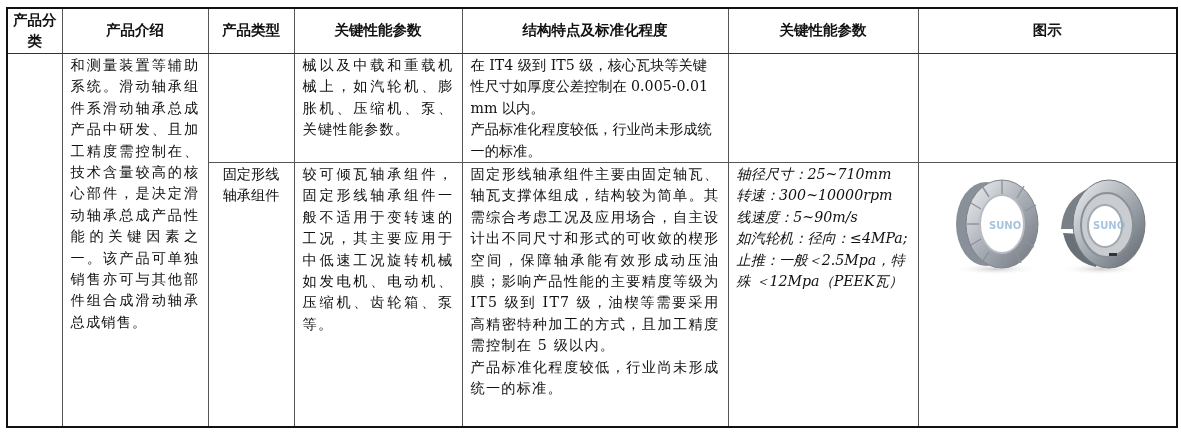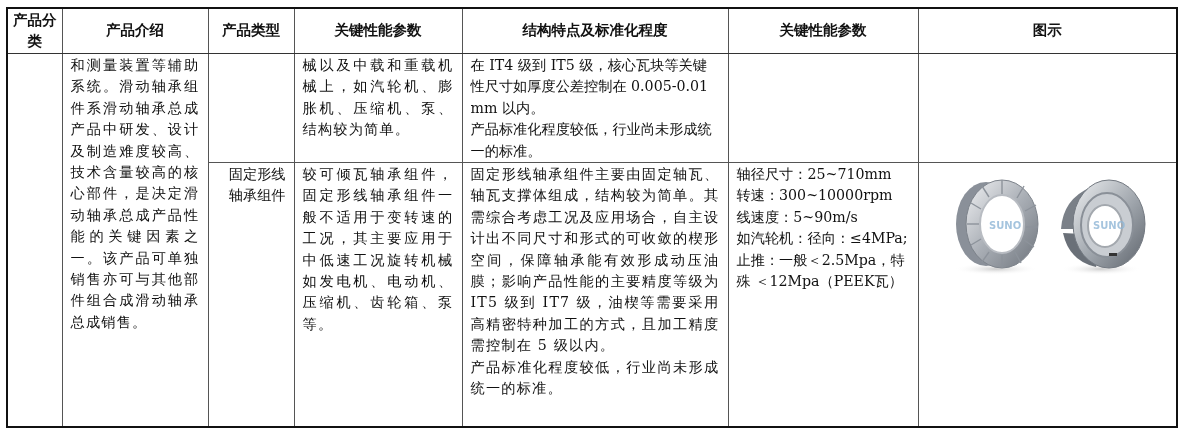--- a/index.html
+++ b/index.html
@@ -25,24 +25,24 @@
       font-weight: bold;
       font-size: 14.5px;
       text-align: center;
       vertical-align: middle;
       height: 44px;
       padding: 0 4px;
       border-bottom: 1px solid #333;
     }
     th.cat-head { line-height: 19px; }
     td.just { text-align: justify; text-align-last: left; letter-spacing: 1.2px; }
-    td.center-mid { vertical-align: middle; text-align: right; margin-top: 36px; }
+    td.center-mid { vertical-align: middle; text-align: center; margin-top: 36px; }
     td.mid { vertical-align: middle; margin-left: 17px; }
     .para { display: block; }
-    .params .line { display: block; }
+    .params .line { display: block; font-style: italic; }
     .image-cell { vertical-align: middle; text-align: center; padding: 0; }
     .bearings { display: flex; justify-content: space-around; align-items: center; height: 120px; padding: 0 14px; }
     .bearing { position: relative; }
   </style>
 </head>
 <body>
 
 <table class="spec">
   <colgroup>
     <col style="width:55px">
@@ -60,23 +60,23 @@
       <th>产品类型</th>
       <th>关键性能参数</th>
       <th>结构特点及标准化程度</th>
       <th>关键性能参数</th>
       <th>图示</th>
     </tr>
   </thead>
   <tbody>
     <tr style="height:107px">
       <td rowspan="2"></td>
-      <td rowspan="2" class="just">和测量装置等辅助系统。滑动轴承组件系滑动轴承总成产品中研发、设计及制造难度较高、技术含量较高的核心部件，是决定滑动轴承总成产品性能的关键因素之一。该产品可单独销售亦可与其他部件组合成滑动轴承总成销售。</td>
+      <td rowspan="2" class="just">和测量装置等辅助系统。滑动轴承组件系滑动轴承总成产品中研发、且加工精度需控制在、技术含量较高的核心部件，是决定滑动轴承总成产品性能的关键因素之一。该产品可单独销售亦可与其他部件组合成滑动轴承总成销售。</td>
       <td></td>
-      <td class="just">械以及中载和重载机械上，如汽轮机、膨胀机、压缩机、泵、结构较为简单。</td>
+      <td class="just">械以及中载和重载机械上，如汽轮机、膨胀机、压缩机、泵、关键性能参数。</td>
       <td>
         <span class="para">在 IT4 级到 IT5 级，核心瓦块等关键性尺寸如厚度公差控制在 0.005-0.01mm 以内。</span>
         <span class="para">产品标准化程度较低，行业尚未形成统一的标准。</span>
       </td>
       <td></td>
       <td></td>
     </tr>
     <tr style="height:264px">
       <td class="center-mid">固定形线轴承组件</td>
       <td class="just mid">较可倾瓦轴承组件，固定形线轴承组件一般不适用于变转速的工况，其主要应用于中低速工况旋转机械如发电机、电动机、压缩机、齿轮箱、泵等。</td>

